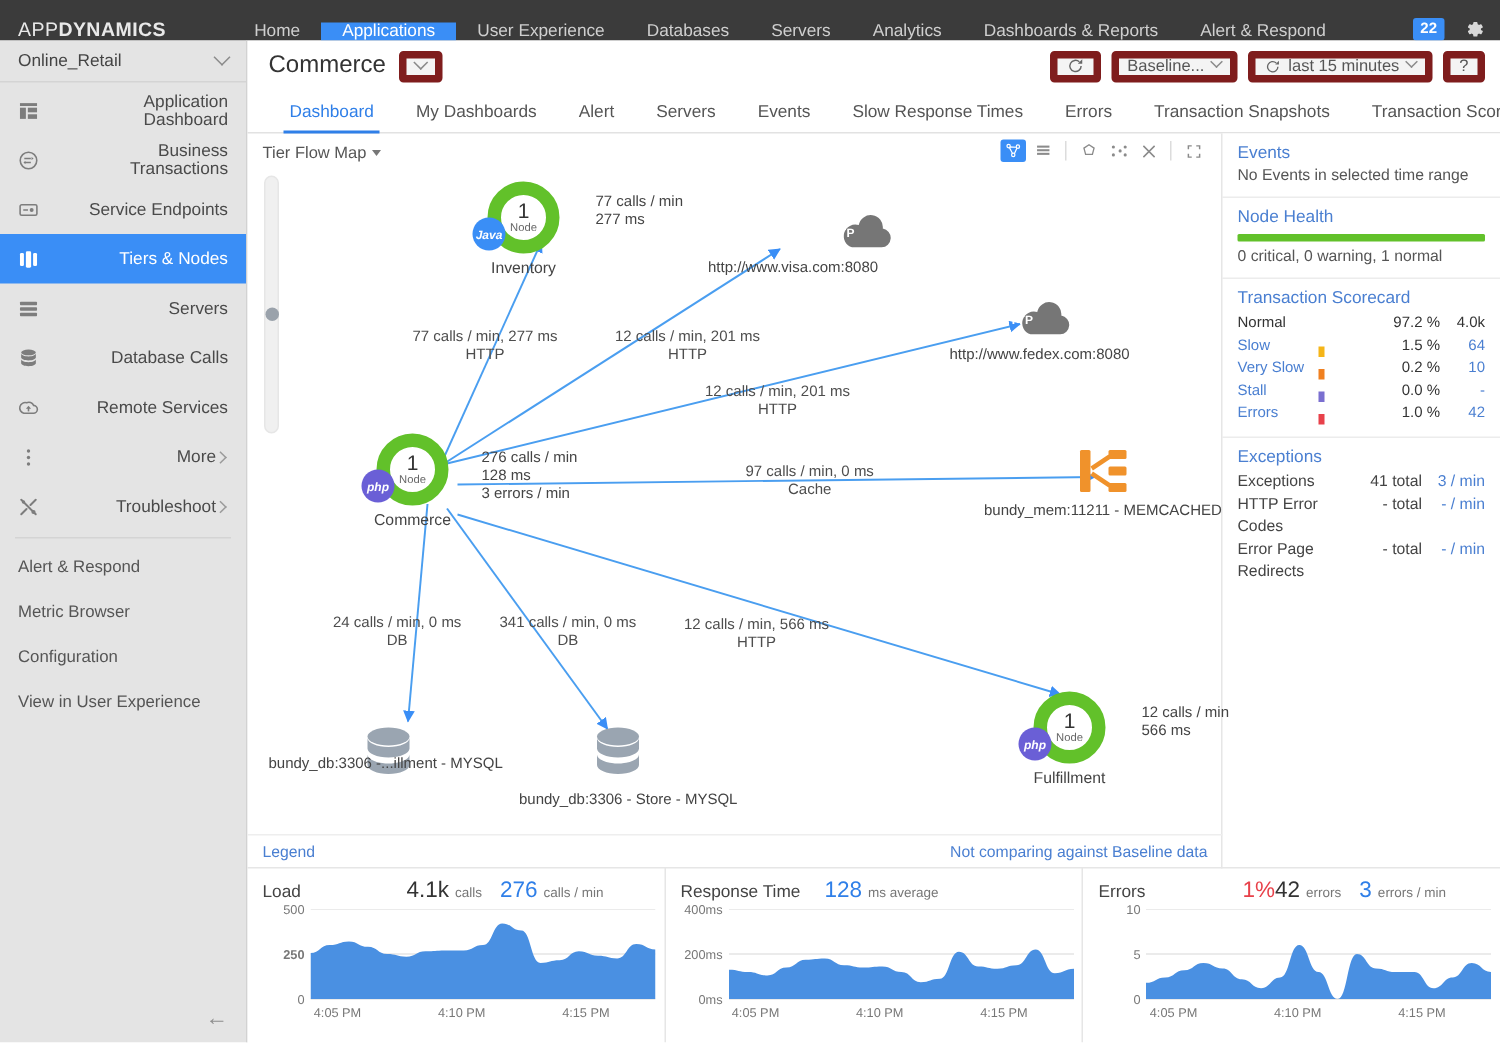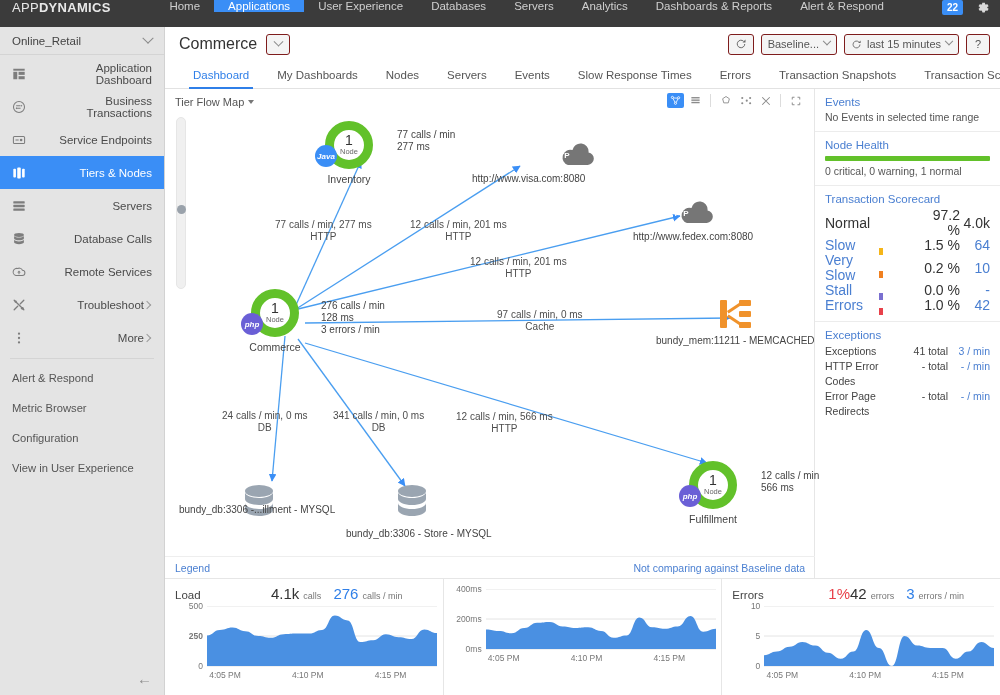--- a/index.html
+++ b/index.html
@@ -7,21 +7,21 @@
     width: 1000px; height: 695px;
     font-family: "Liberation Sans", sans-serif;
     font-size: 12px; color: #333; background: #fff;
     overflow: hidden;
   }
   #app { position: relative; width: 1000px; height: 695px; }
 
   
   .topnav {
     position: absolute; top: 0; left: 0; width: 1000px; height: 27px;
-    background: #3b3b3b; display: flex; align-items: flex-start;
+    background: #3b3b3b; display: flex; align-items: flex-end;
   }
   .brand {
     width: 165px; display: flex; align-items: center; padding-left: 12px;
     color: #e8e8e8; font-size: 13px; letter-spacing: .3px;
   }
   .brand .b-light { font-weight: 300; }
   .brand .b-bold { font-weight: 700; }
   .topnav-items { display: flex; align-items: stretch; }
   .topnav-item {
     display: flex; align-items: center; padding: 0 14px;
@@ -70,21 +70,21 @@
   }
   .collapse-arrow {
     position: absolute; bottom: 8px; right: 12px; color: #8e8e8e; font-size: 15px;
   }
 
   
   .main { position: absolute; top: 27px; left: 165px; width: 835px; height: 668px; background: #fff; }
   .page-head { height: 34px; display: flex; align-items: center; padding: 0 10px 0 14px; }
   .page-title { font-size: 16px; color: #333; font-weight: 400; }
   .sq-btn {
-    height: 21px; min-width: 24px; border: 1px solid #7f1d1d; background: #f4f4f4;
+    height: 21px; min-width: 24px; border: 5px solid #7f1d1d; background: #f4f4f4;
     border-radius: 3px; display: inline-flex; align-items: center; justify-content: center;
     font-size: 11px; color: #555; padding: 0 6px; gap: 5px;
   }
   .title-caret { margin-left: 9px; }
   .head-right { margin-left: auto; display: flex; align-items: center; gap: 7px; }
 
   .tabs {
     height: 28px; display: flex; align-items: stretch; border-bottom: 1px solid #e2e2e2;
     padding-left: 14px;
   }
@@ -147,21 +147,21 @@
   }
   .legendbar a { color: #4a7fd1; font-size: 10.5px; text-decoration: none; }
   .legendbar .right { margin-left: auto; }
 
   
   .rightcol { width: 185px; height: 490px; background:#fff; }
   .rp-sec { padding: 7px 10px 8px 10px; border-bottom: 1px solid #ececec; }
   .rp-title { color: #4a7fd1; font-size: 11.5px; margin-bottom: 3px; }
   .rp-sub { font-size: 10.5px; color: #555; }
   .healthbar { height: 5px; background: #62c12a; border-radius: 1px; margin: 5px 0 4px 0; }
-  .sc-row { display: flex; align-items: center; font-size: 14px; line-height: 15px; }
+  .sc-row { display: flex; align-items: center; font-size: 10px; line-height: 15px; }
   .sc-name { width: 54px; }
   .sc-bar { flex: 1; height: 5px; margin-right: 4px; position: relative; }
   .sc-fill { height: 5px; background: #62c12a; border-radius: 1px; }
   .sc-dot { width: 4px; height: 7px; display:inline-block; }
   .sc-pct { width: 40px; text-align: right; }
   .sc-cnt { width: 30px; text-align: right; }
   .blue { color: #4a7fd1; }
   .ex-row { display: flex; font-size: 10.5px; line-height: 15px; color:#444; }
   .ex-name { flex: 1; }
   .ex-total { width: 52px; text-align: right; }
@@ -296,41 +296,41 @@
               <path fill="none" stroke="#7d7d7d" stroke-width="1.2" d="M4.4 12h7.2a3 3 0 00.3-6A4 4 0 006.5 4 2.8 2.8 0 004.4 12z"></path>
               <path fill="#7d7d7d" d="M8 6.3l2 2.2H6z"></path>
               <rect x="7.4" y="8" width="1.2" height="2.6" fill="#7d7d7d"></rect>
             </svg>
           </span>
           <span class="side-label">Remote Services</span>
         </div>
         <div class="side-item">
           <span class="side-ico">
             <svg width="14" height="14" viewBox="0 0 16 16">
-              <g stroke="#7d7d7d" stroke-width="1.5" fill="none" stroke-linecap="round">
-                <path d="M2.5 2.5l7 7M13.5 2.5l-4 4M2.5 13.5l4-4M13.5 13.5l-4-4"></path>
-              </g>
-              <circle cx="11.8" cy="11.8" r="1.6" fill="#7d7d7d"></circle>
-              <circle cx="4.2" cy="4.2" r="1.3" fill="#7d7d7d"></circle>
-            </svg>
-          </span>
-          <span class="side-label">Troubleshoot</span>
-          <span class="chev-r"></span>
-        </div>
-        <div class="side-item">
-          <span class="side-ico">
-            <svg width="14" height="14" viewBox="0 0 16 16">
               <g fill="#7d7d7d">
                 <circle cx="8" cy="3" r="1.3"></circle>
                 <circle cx="8" cy="8" r="1.3"></circle>
                 <circle cx="8" cy="13" r="1.3"></circle>
               </g>
             </svg>
           </span>
           <span class="side-label">More</span>
+          <span class="chev-r"></span>
+        </div>
+        <div class="side-item">
+          <span class="side-ico">
+            <svg width="14" height="14" viewBox="0 0 16 16">
+              <g stroke="#7d7d7d" stroke-width="1.5" fill="none" stroke-linecap="round">
+                <path d="M2.5 2.5l7 7M13.5 2.5l-4 4M2.5 13.5l4-4M13.5 13.5l-4-4"></path>
+              </g>
+              <circle cx="11.8" cy="11.8" r="1.6" fill="#7d7d7d"></circle>
+              <circle cx="4.2" cy="4.2" r="1.3" fill="#7d7d7d"></circle>
+            </svg>
+          </span>
+          <span class="side-label">Troubleshoot</span>
           <span class="chev-r"></span>
         </div>
       </div>
     <div class="side-div"></div>
     <div id="side-sub">
         <div class="side-sub">Alert &amp; Respond</div>
         <div class="side-sub">Metric Browser</div>
         <div class="side-sub">Configuration</div>
         <div class="side-sub">View in User Experience</div>
       </div>
@@ -364,21 +364,21 @@
           <span class="chev-d" style="width:6px;height:6px;"></span>
         </span>
         <span class="sq-btn">?</span>
       </div>
     </div>
 
     <div class="tabs">
       <div id="tabs-items" style="display:flex;align-items:stretch;">
           <div class="tab active">Dashboard</div>
           <div class="tab">My Dashboards</div>
-          <div class="tab">Nodes</div>
+          <div class="tab">Alert</div>
           <div class="tab">Servers</div>
           <div class="tab">Events</div>
           <div class="tab">Slow Response Times</div>
           <div class="tab">Errors</div>
           <div class="tab">Transaction Snapshots</div>
           <div class="tab">Transaction Score</div>
         </div>
 
     </div>
 
@@ -681,20 +681,25 @@
             </svg>
             <span class="ytick" style="top: 60px;">0</span>
             <span class="ytick" style="top: 30px; font-weight: bold;">250</span>
             <span class="ytick" style="top: 0px;">500</span>
             <span class="xtick" style="left: 18px; top: 64px;">4:05 PM</span>
             <span class="xtick" style="left: 100.8px; top: 64px;">4:10 PM</span>
             <span class="xtick" style="left: 183.6px; top: 64px;">4:15 PM</span>
           </div>
         </div>
         <div class="chartcell">
+          <div class="ch-head">
+            <span class="ch-title">Response Time</span>
+            <span class="ch-big accent">128</span>
+            <span class="ch-unit">ms average</span>
+          </div>
           <div class="ch-body" style="margin-left: 32px;">
             <svg width="230" height="62">
               <line x1="0" y1="60.0" x2="230" y2="60.0" stroke="#e4e4e4" stroke-width="1"></line>
               <line x1="0" y1="30.0" x2="230" y2="30.0" stroke="#e4e4e4" stroke-width="1"></line>
               <line x1="0" y1="0.0" x2="230" y2="0.0" stroke="#e4e4e4" stroke-width="1"></line>
               <path d="M0.0,40.5 C6.4,40.5 6.4,42.0 12.8,42.0 C19.2,42.0 19.2,44.3 25.6,44.3 C31.9,44.3 31.9,39.0 38.3,39.0 C44.7,39.0 44.7,33.8 51.1,33.8 C57.5,33.8 57.5,33.0 63.9,33.0 C70.3,33.0 70.3,37.5 76.7,37.5 C83.1,37.5 83.1,39.0 89.4,39.0 C95.8,39.0 95.8,38.3 102.2,38.3 C108.6,38.3 108.6,42.0 115.0,42.0 C121.4,42.0 121.4,48.8 127.8,48.8 C134.2,48.8 134.2,46.5 140.6,46.5 C146.9,46.5 146.9,28.5 153.3,28.5 C159.7,28.5 159.7,38.3 166.1,38.3 C172.5,38.3 172.5,39.8 178.9,39.8 C185.3,39.8 185.3,37.5 191.7,37.5 C198.1,37.5 198.1,27.0 204.4,27.0 C210.8,27.0 210.8,42.8 217.2,42.8 C223.6,42.8 223.6,39.8 230.0,39.8 L230,60 L0,60 Z" fill="#4a90e2"></path>
             </svg>
             <span class="ytick" style="top: 60px;">0ms</span>
             <span class="ytick" style="top: 30px;">200ms</span>
             <span class="ytick" style="top: 0px; margin-left: 10px;">400ms</span>

